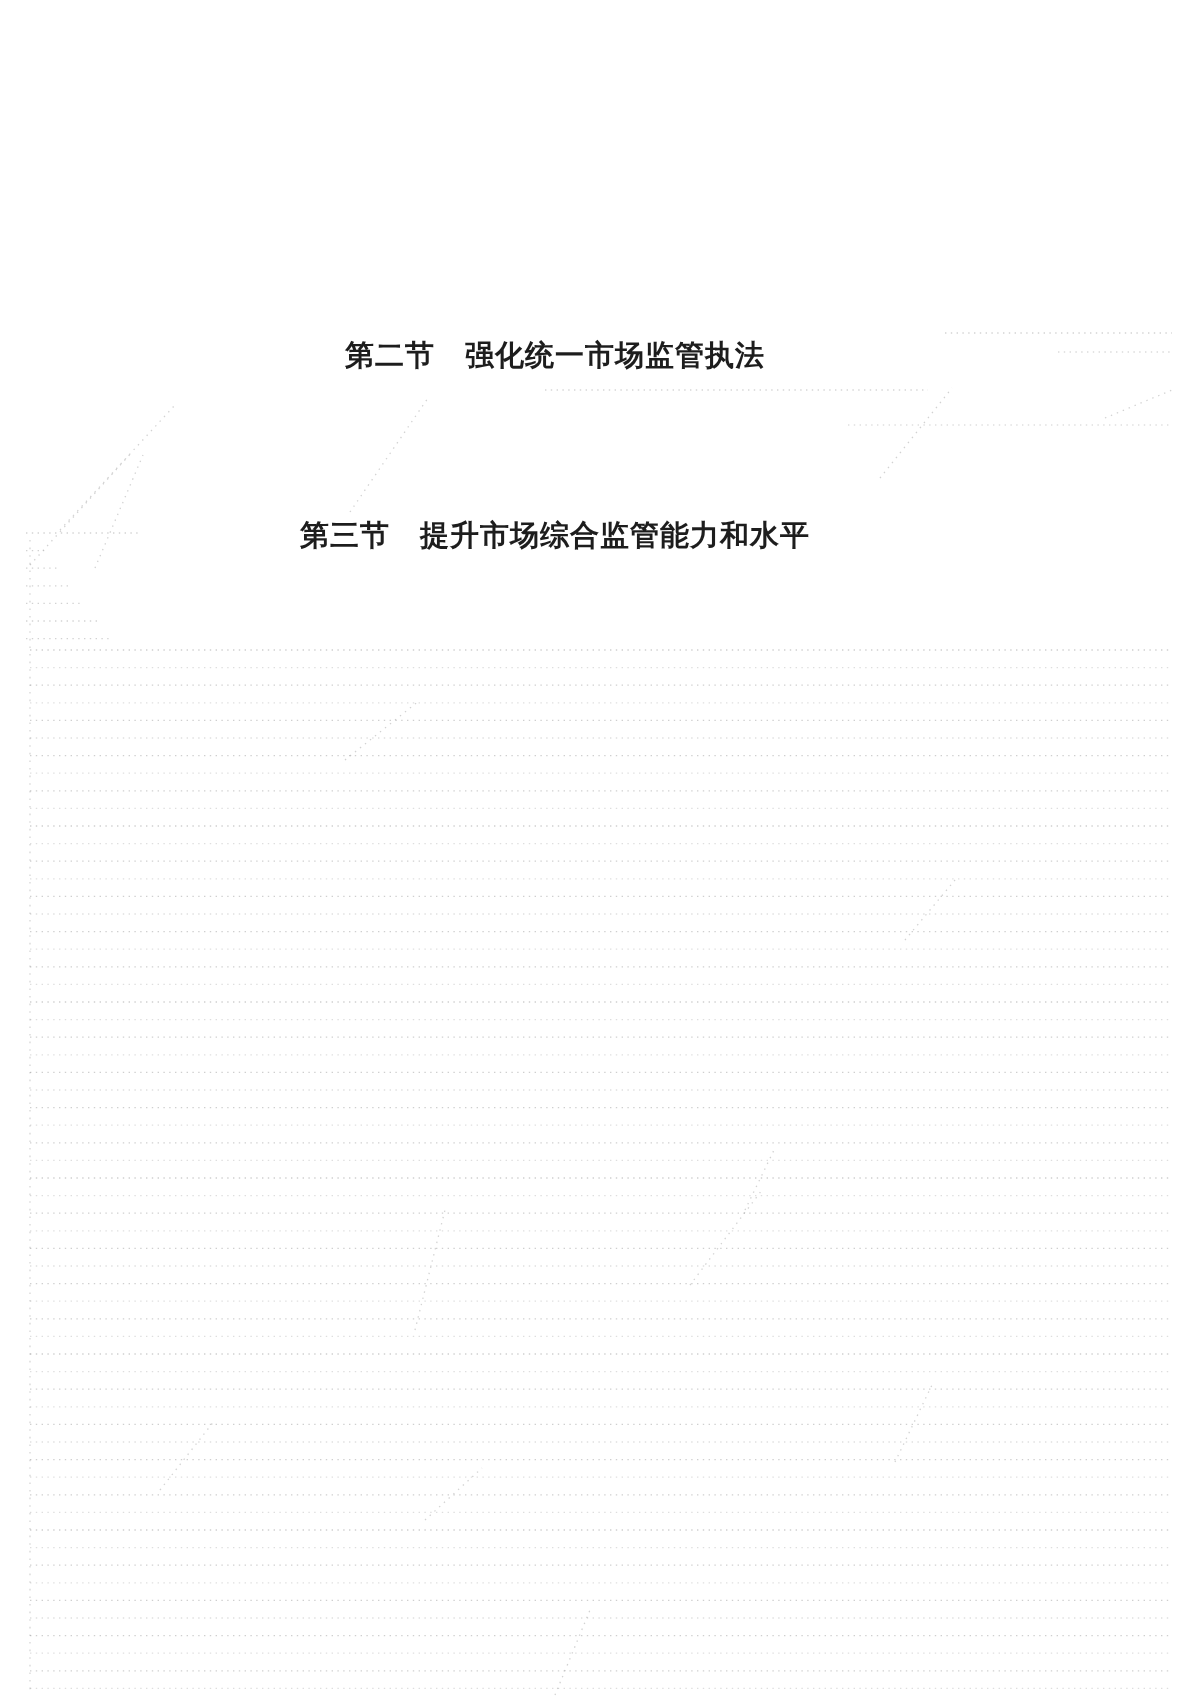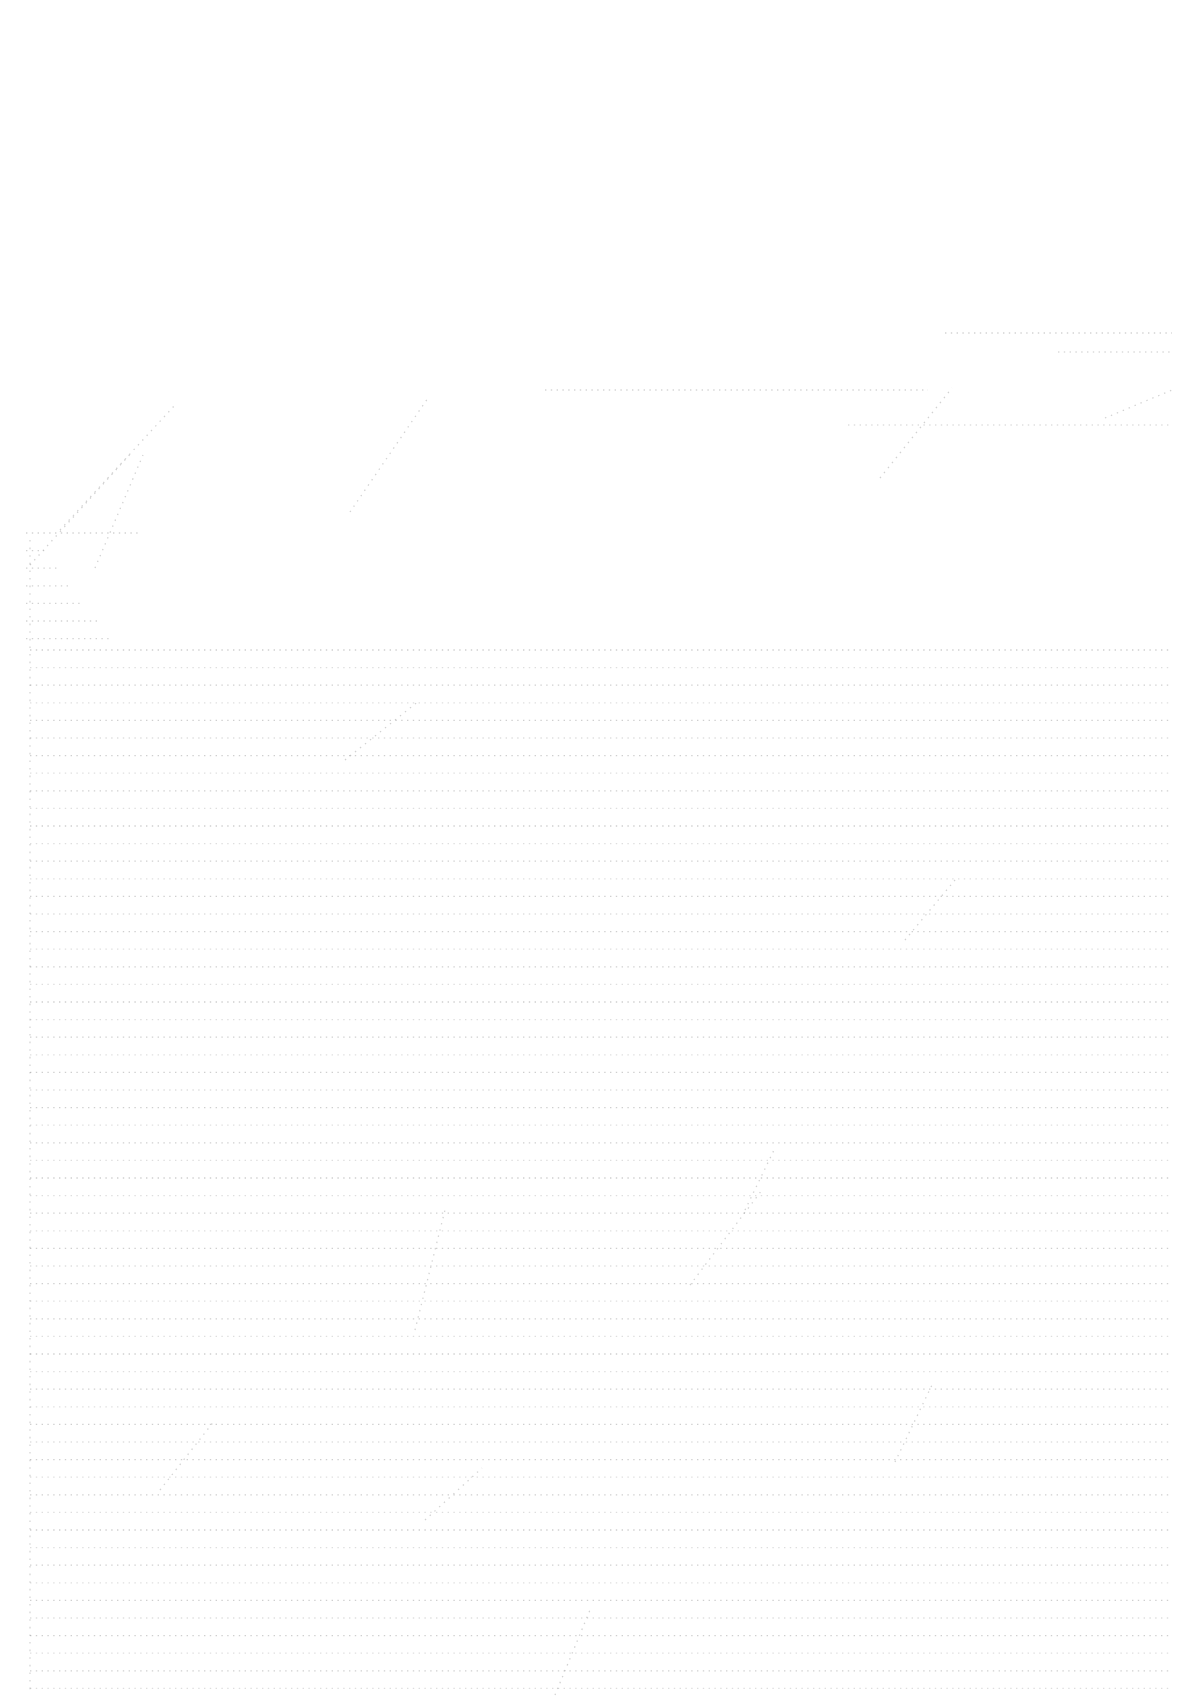--- a/index.html
+++ b/index.html
@@ -114,17 +114,19 @@
       <line x1="745" y1="1210" x2="775" y2="1148" stroke="#6e6e6e" stroke-width="1.3" stroke-dasharray="1.4 5" opacity="0.3"></line>
       <line x1="895" y1="1462" x2="932" y2="1385" stroke="#6e6e6e" stroke-width="1.3" stroke-dasharray="1.4 5" opacity="0.3"></line>
       <line x1="555" y1="1695" x2="590" y2="1610" stroke="#6e6e6e" stroke-width="1.3" stroke-dasharray="1.4 5" opacity="0.3"></line>
       <line x1="160" y1="1490" x2="215" y2="1420" stroke="#6e6e6e" stroke-width="1.3" stroke-dasharray="1.4 5" opacity="0.3"></line>
       <line x1="345" y1="760" x2="420" y2="700" stroke="#6e6e6e" stroke-width="1.3" stroke-dasharray="1.4 5" opacity="0.3"></line>
       <line x1="425" y1="1520" x2="482" y2="1468" stroke="#6e6e6e" stroke-width="1.3" stroke-dasharray="1.4 5" opacity="0.3"></line>
       <line x1="905" y1="940" x2="955" y2="880" stroke="#6e6e6e" stroke-width="1.3" stroke-dasharray="1.4 5" opacity="0.3"></line>
     </svg>
   <div class="text-column" id="text-column">
       <div class="line blank"></div>
+      <div class="line heading">第二节　强化统一市场监管执法</div>
       <div class="line blank"></div>
       <div class="line blank"></div>
+      <div class="line heading">第三节　提升市场综合监管能力和水平</div>
       <div class="line blank"></div>
     </div>
 </div>
 
 </body></html>

